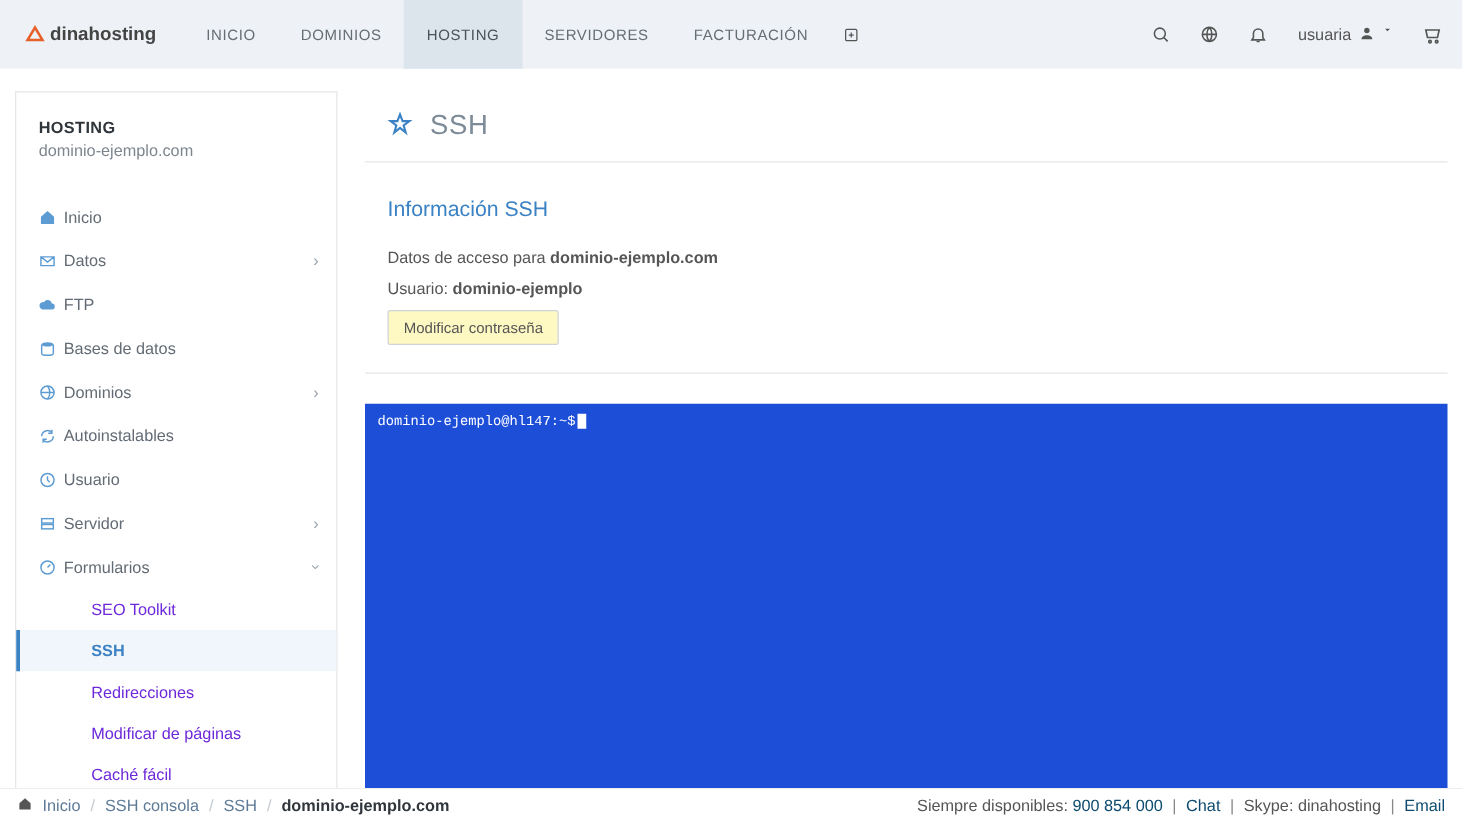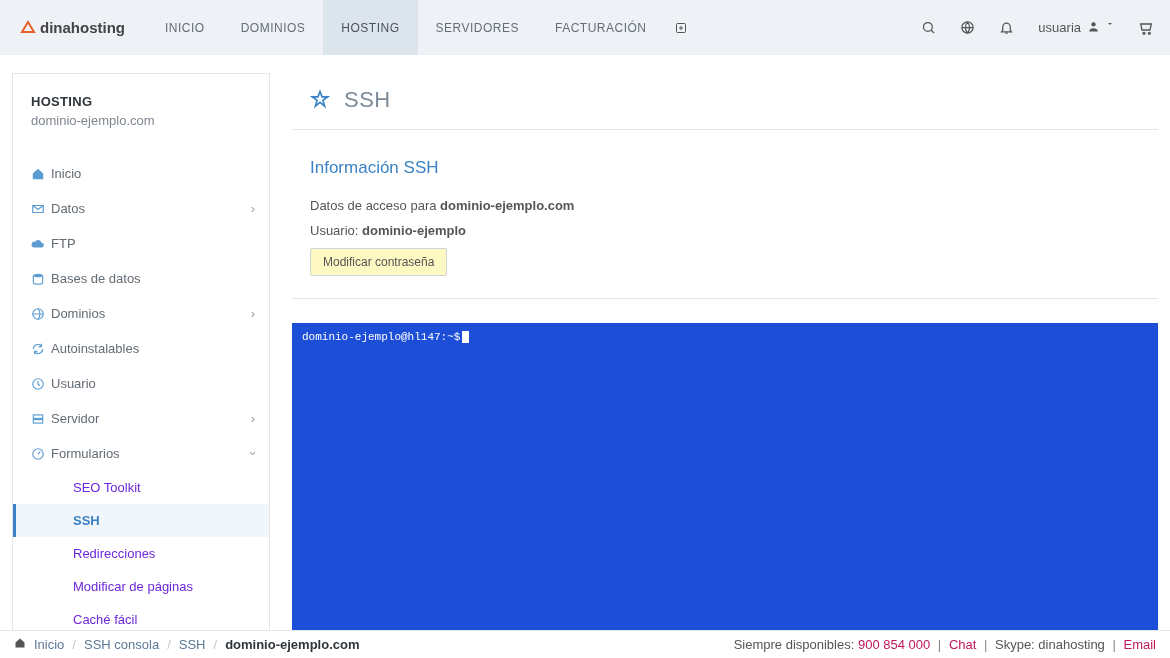--- a/index.html
+++ b/index.html
@@ -47,21 +47,21 @@
 .term-box { margin-top: 24px; background:#1d4ed8; color:#fff; font-family: "Courier New", monospace; font-size:11px; padding:8px 10px; height:318px; position:relative; }
 .term-cursor { display:inline-block; width:7px; height:12px; background:#fff; vertical-align:middle; margin-left:2px; }
 
 
 .footer { position:fixed; bottom:0; left:0; right:0; background:#fff; border-top:1px solid #e4e6e8; display:flex; align-items:center; padding:6px 14px; font-size:13px; color:#555; }
 .crumb { display:flex; align-items:center; gap:8px; }
 .crumb .sep { color:#c3c9cf; }
 .crumb a { color:#5d7a97; text-decoration:none; }
 .crumb .cur { color:#2f353b; font-weight:600; }
 .footer-right { margin-left:auto; }
-.footer-right .lnk { color:#be185d; text-decoration:none; }
+.footer-right .lnk { color:#0c4a6e; text-decoration:none; }
 .footer-right .sep2 { color:#888; margin:0 4px; }
 </style>
 </head>
 <body>
 
 <div class="topnav">
   <div class="brand">
     <svg width="16" height="16" viewBox="0 0 24 24" fill="none" stroke="#e6612a" stroke-width="3">
         <path d="M12 3 L21 18 L3 18 Z"></path>
       </svg>

